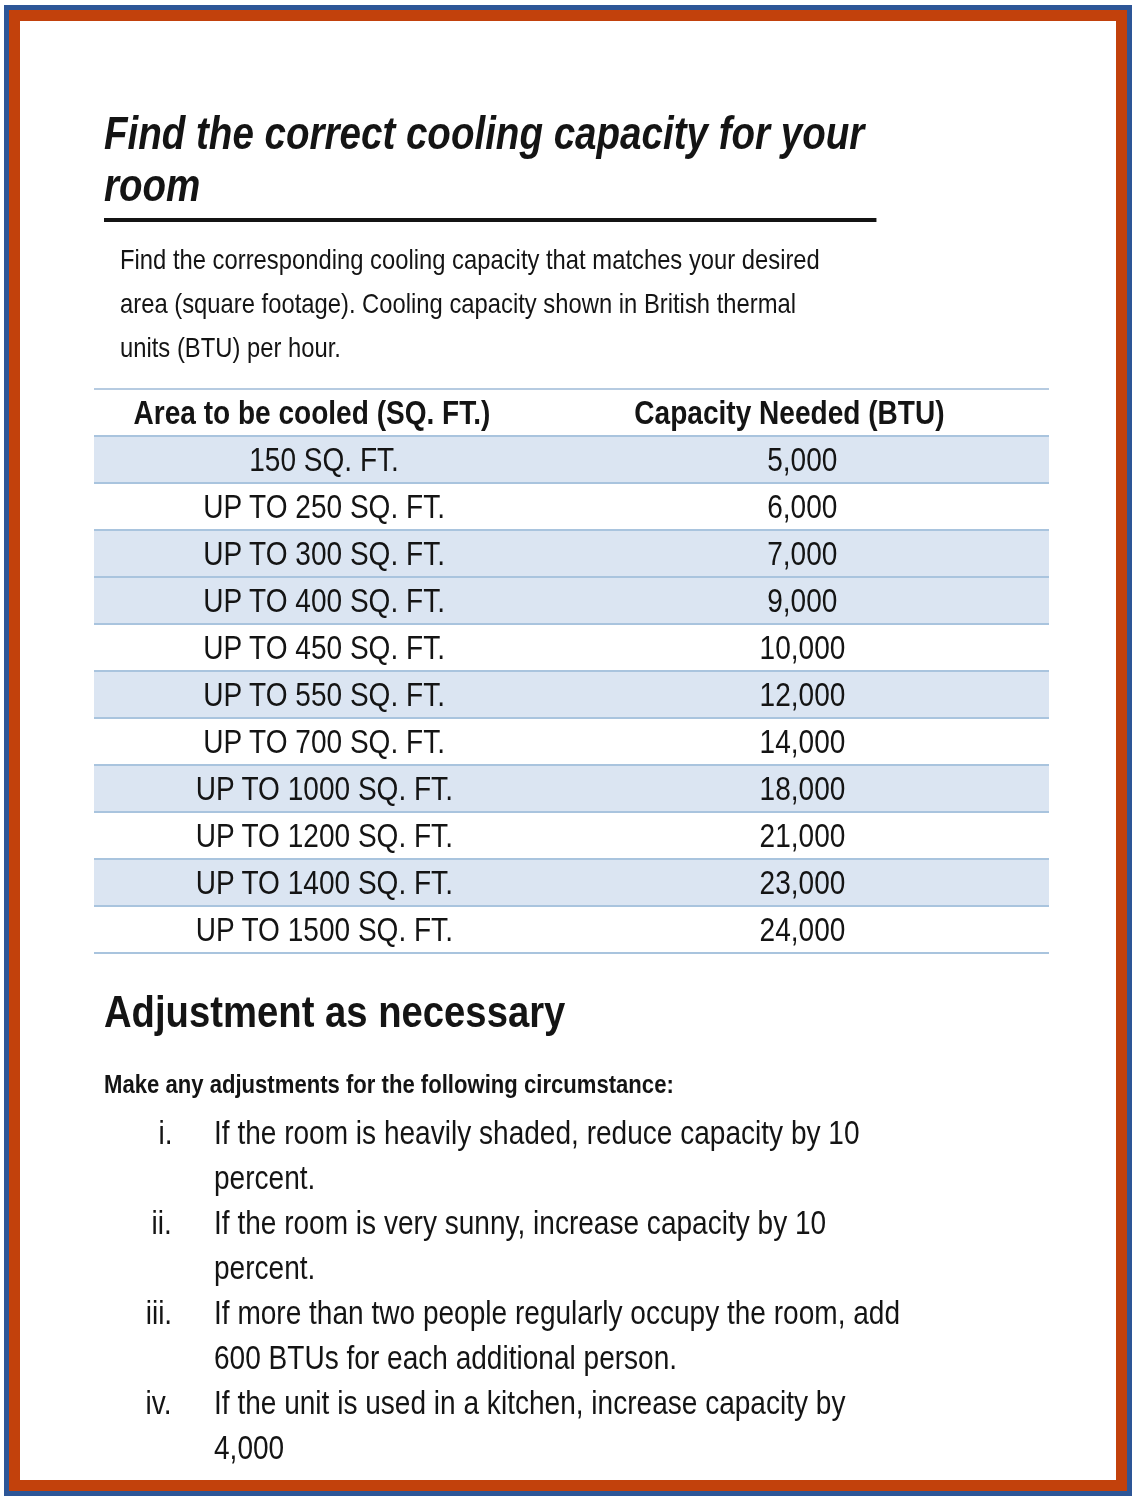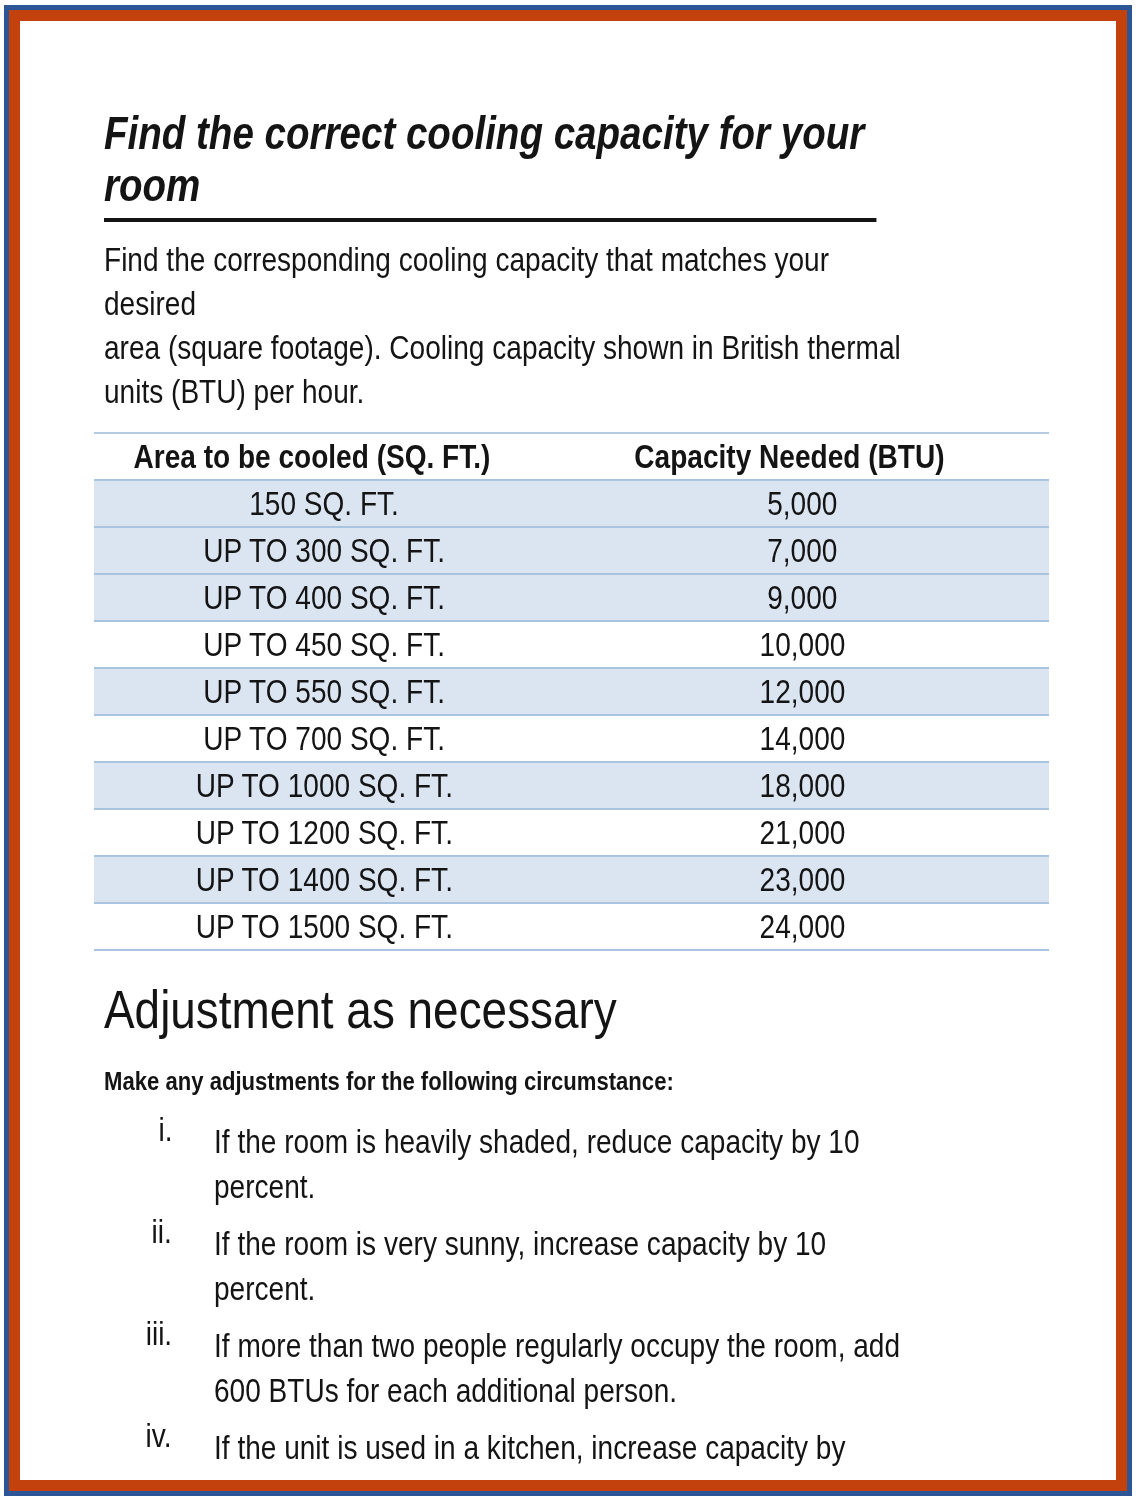--- a/index.html
+++ b/index.html
@@ -35,22 +35,22 @@
     margin: 86px 0 0 0;
     font-size: 47px;
     line-height: 52px;
     font-weight: bold;
     font-style: italic;
     white-space: nowrap;
   }
   h1 .sq { border-bottom: 4px solid #141414; padding-bottom: 7px; }
 
   .intro {
-    margin: 16px 0 0 0;
-    font-size: 33px;
+    margin: 16px 0 0 16px;
+    font-size: 28px;
     line-height: 44px;
   }
 
   table.cap {
     border-collapse: collapse;
     width: 955px;
     margin: 18px 0 0 -10px;
     table-layout: fixed;
     border-top: 2px solid #b6cbe1;
   }
@@ -62,36 +62,36 @@
     font-size: 33px;
   }
   table.cap th { height: 45px; font-weight: bold; background: #ffffff; }
   table.cap td { height: 45px; font-weight: normal; padding-left: 26px; }
   table.cap tr.alt td { background: #dbe5f2; }
   .col-area { width: 435px; }
   .col-cap  { width: 520px; }
 
   h2 {
     margin: 32px 0 0 0;
-    font-size: 54px;
+    font-size: 45px;
     line-height: 52px;
-    font-weight: normal;
+    font-weight: bold;
     white-space: nowrap;
   }
   .lead {
     margin: 24px 0 0 0;
     font-size: 26px;
     line-height: 44px;
     font-weight: bold;
     white-space: nowrap;
   }
   .adj-list { margin-top: 4px; }
   .li { display: flex; align-items: flex-start; font-size: 33px; line-height: 45px; }
   .li .num { width: 68px; text-align: right; flex: none; }
-  .li .txt { margin-left: 42px; flex: 1; margin-top: 12px; }
+  .li .txt { margin-left: 42px; flex: 1; }
 </style>
 </head>
 <body>
 
 <div class="sheet">
   <div class="sheet-inner">
     <div class="content">
 
       <h1><span class="sq sqt">Find the correct cooling capacity for your room</span></h1>
 
@@ -107,20 +107,24 @@
         <thead>
           <tr>
             <th><span class="sq sqc">Area to be cooled (SQ. FT.)</span></th>
             <th><span class="sq sqc">Capacity Needed (BTU)</span></th>
           </tr>
         </thead>
         <tbody>
           <tr class="alt">
             <td><span class="sq sqc">150 SQ. FT.</span></td>
             <td><span class="sq sqc">5,000</span></td>
+          </tr>
+          <tr>
+            <td><span class="sq sqc">UP TO 250 SQ. FT.</span></td>
+            <td><span class="sq sqc">6,000</span></td>
           </tr>
           <tr class="alt">
             <td><span class="sq sqc">UP TO 300 SQ. FT.</span></td>
             <td><span class="sq sqc">7,000</span></td>
           </tr>
           <tr class="alt">
             <td><span class="sq sqc">UP TO 400 SQ. FT.</span></td>
             <td><span class="sq sqc">9,000</span></td>
           </tr>
           <tr>

